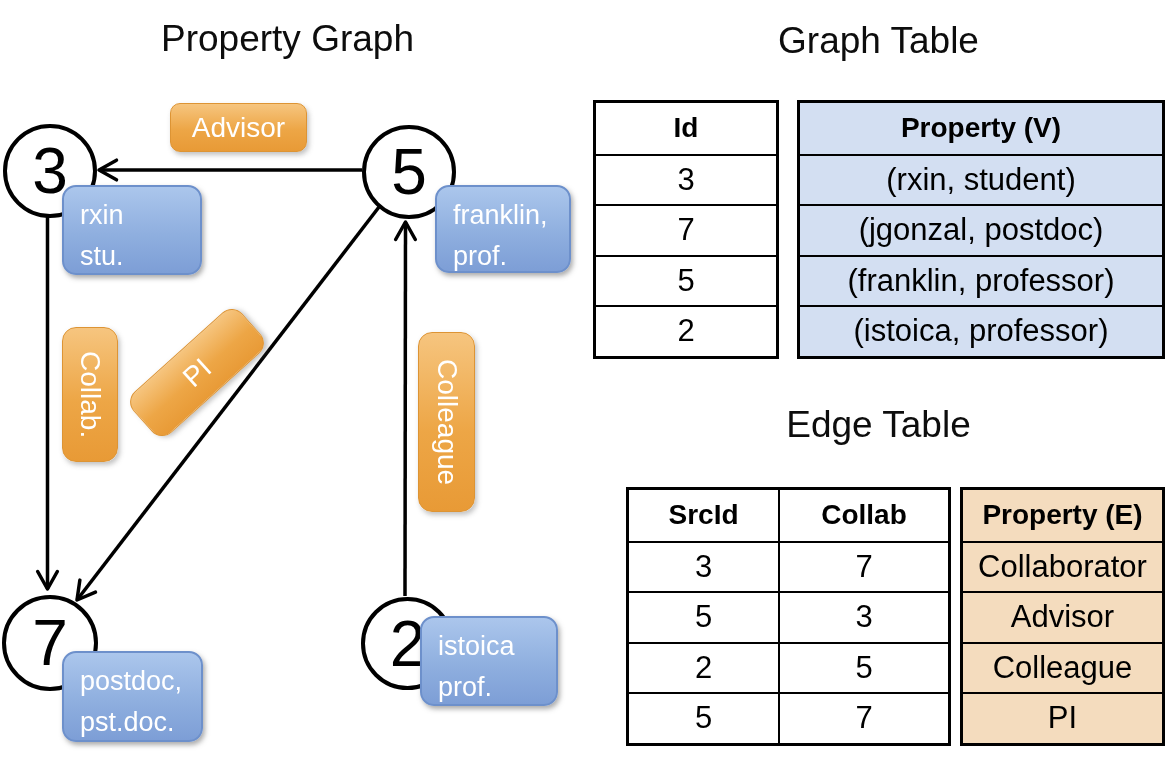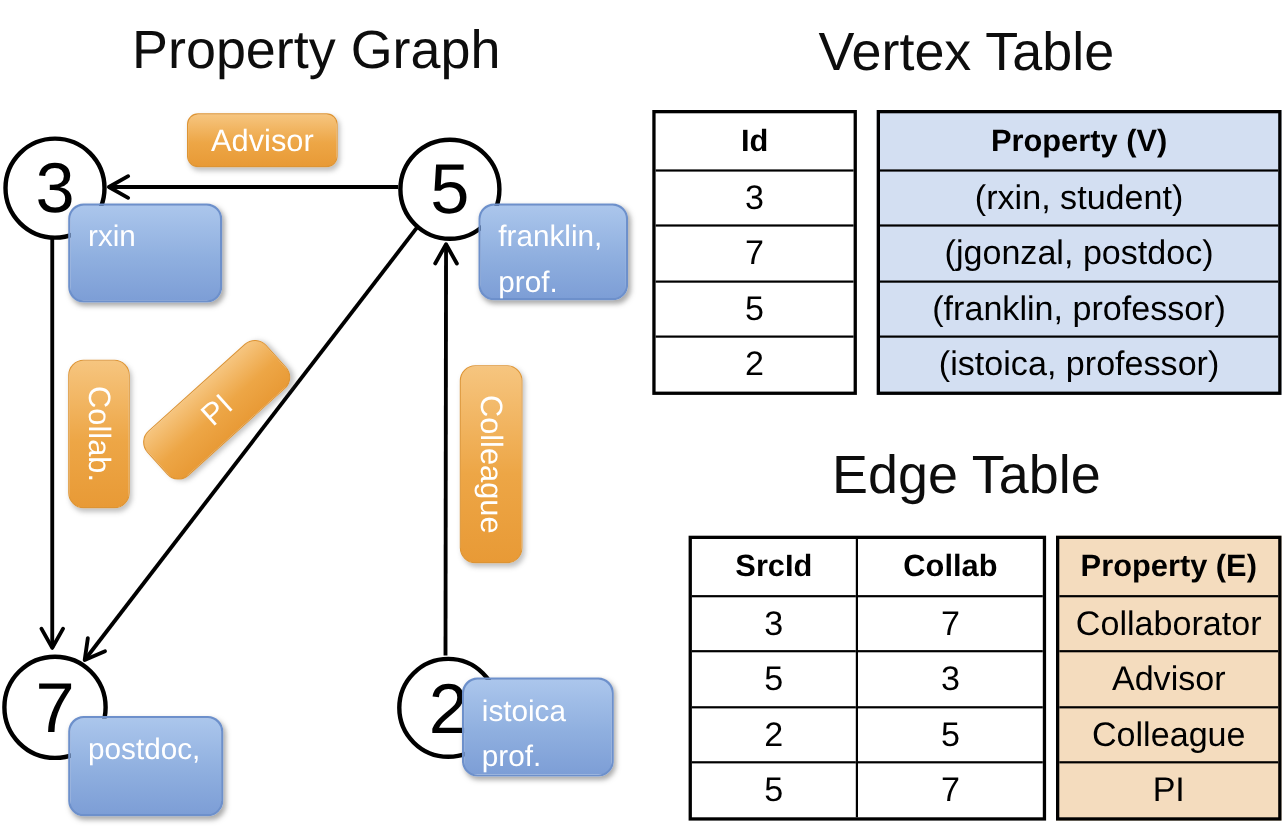--- a/index.html
+++ b/index.html
@@ -1,21 +1,21 @@
 <!DOCTYPE html>
 <html><head>
 <meta charset="utf-8">
 <style>
   html,body{margin:0;padding:0;background:#fff;}
   #stage{
     position:relative;width:1170px;height:760px;overflow:hidden;
     background:#ffffff;font-family:"Liberation Sans", sans-serif;color:#000;
   }
   .title{
-    position:absolute;text-align:center;font-size:49px;font-weight:400;
+    position:absolute;text-align:center;font-size:37px;font-weight:400;
     color:#0d0d0d;letter-spacing:0px;white-space:nowrap;
   }
   
   #graph-svg{position:absolute;left:0;top:0;z-index:1;}
   .node-circle{
     position:absolute;z-index:2;border:4px solid #000;border-radius:50%;
     background:#fff;display:flex;align-items:center;justify-content:center;
   }
   .node-circle span{font-size:64px;font-weight:400;color:#000;line-height:1;}
   .prop-box{
@@ -75,39 +75,41 @@
   </div>
   <div class="node-circle" style="left:2px;top:595px;width:88px;height:88px">
     <span>7</span>
   </div>
   <div class="node-circle" style="left:361px;top:597px;width:85px;height:85px">
     <span>2</span>
   </div>
 
   <div class="prop-box" style="left:62px;top:185px;width:140px;height:90px">
     <div>rxin</div>
+    <div>stu.</div>
   </div>
   <div class="prop-box" style="left:435px;top:185px;width:136px;height:88px">
     <div>franklin,</div>
     <div>prof.</div>
   </div>
   <div class="prop-box" style="left:62px;top:651px;width:141px;height:91px">
     <div>postdoc,</div>
+    <div>pst.doc.</div>
   </div>
   <div class="prop-box" style="left:420px;top:616px;width:138px;height:90px">
     <div>istoica</div>
     <div>prof.</div>
   </div>
 
   <div class="edge-label" style="left:170px;top:103px;width:137px;height:49px">Advisor</div>
   <div class="edge-label vertical" style="left:62px;top:327px;width:56px;height:135px">Collab.</div>
   <div class="edge-label" style="left:124px;top:345px;width:146px;height:55px;transform:rotate(-42deg);border-radius:14px">PI</div>
   <div class="edge-label vertical" style="left:418px;top:332px;width:57px;height:180px">Colleague</div>
 
-  <div class="title" style="left:592px;top:20px;width:573px">Vertex Table</div>
+  <div class="title" style="left:592px;top:20px;width:573px">Graph Table</div>
 
   <div class="tbl-wrap" style="left:593px;top:100px;width:572px;gap:18px">
     <div class="subtbl" style="width:186px">
       <div class="cell hdr first">Id</div>
       <div class="cell">3</div>
       <div class="cell">7</div>
       <div class="cell">5</div>
       <div class="cell">2</div>
     </div>
     <div class="subtbl bluefill" style="flex:1">

